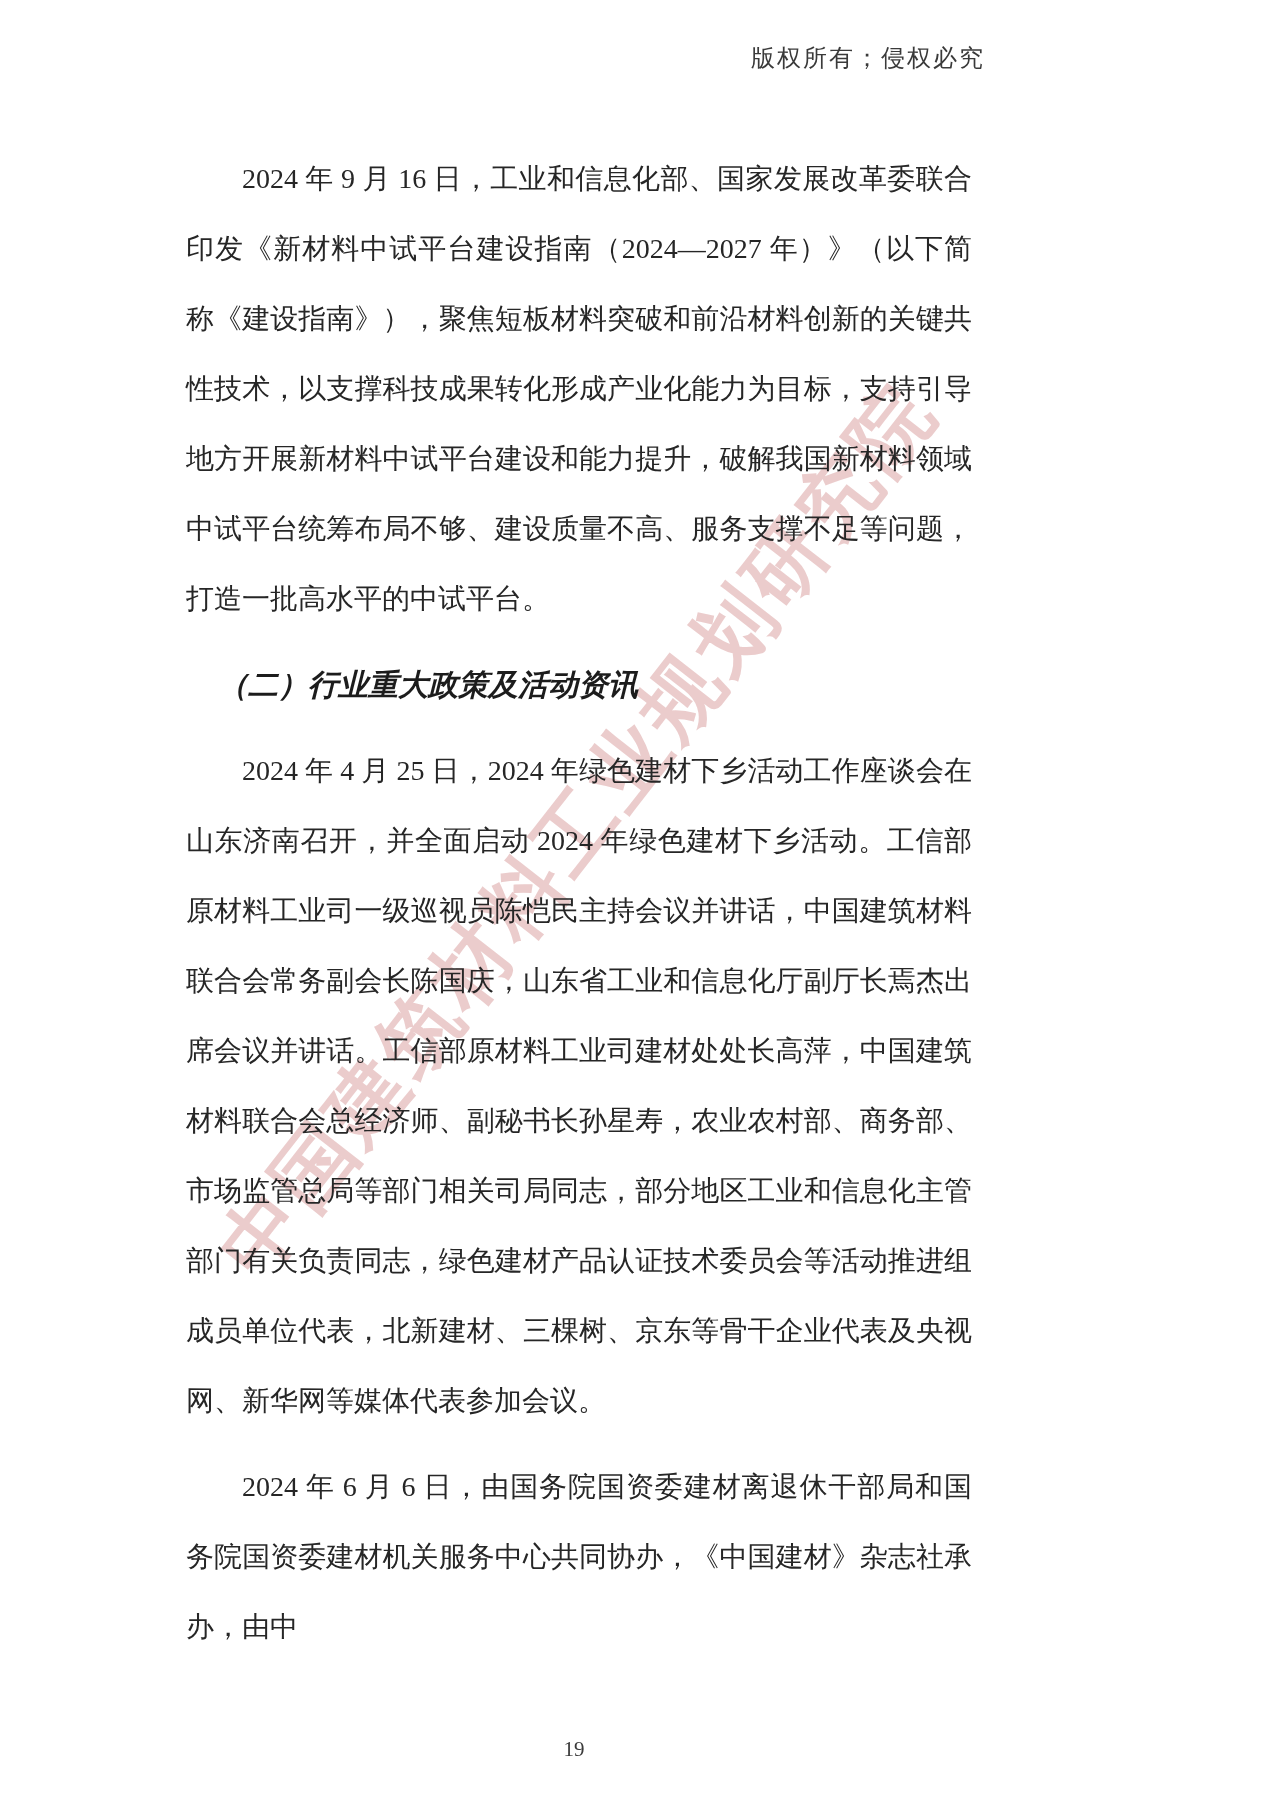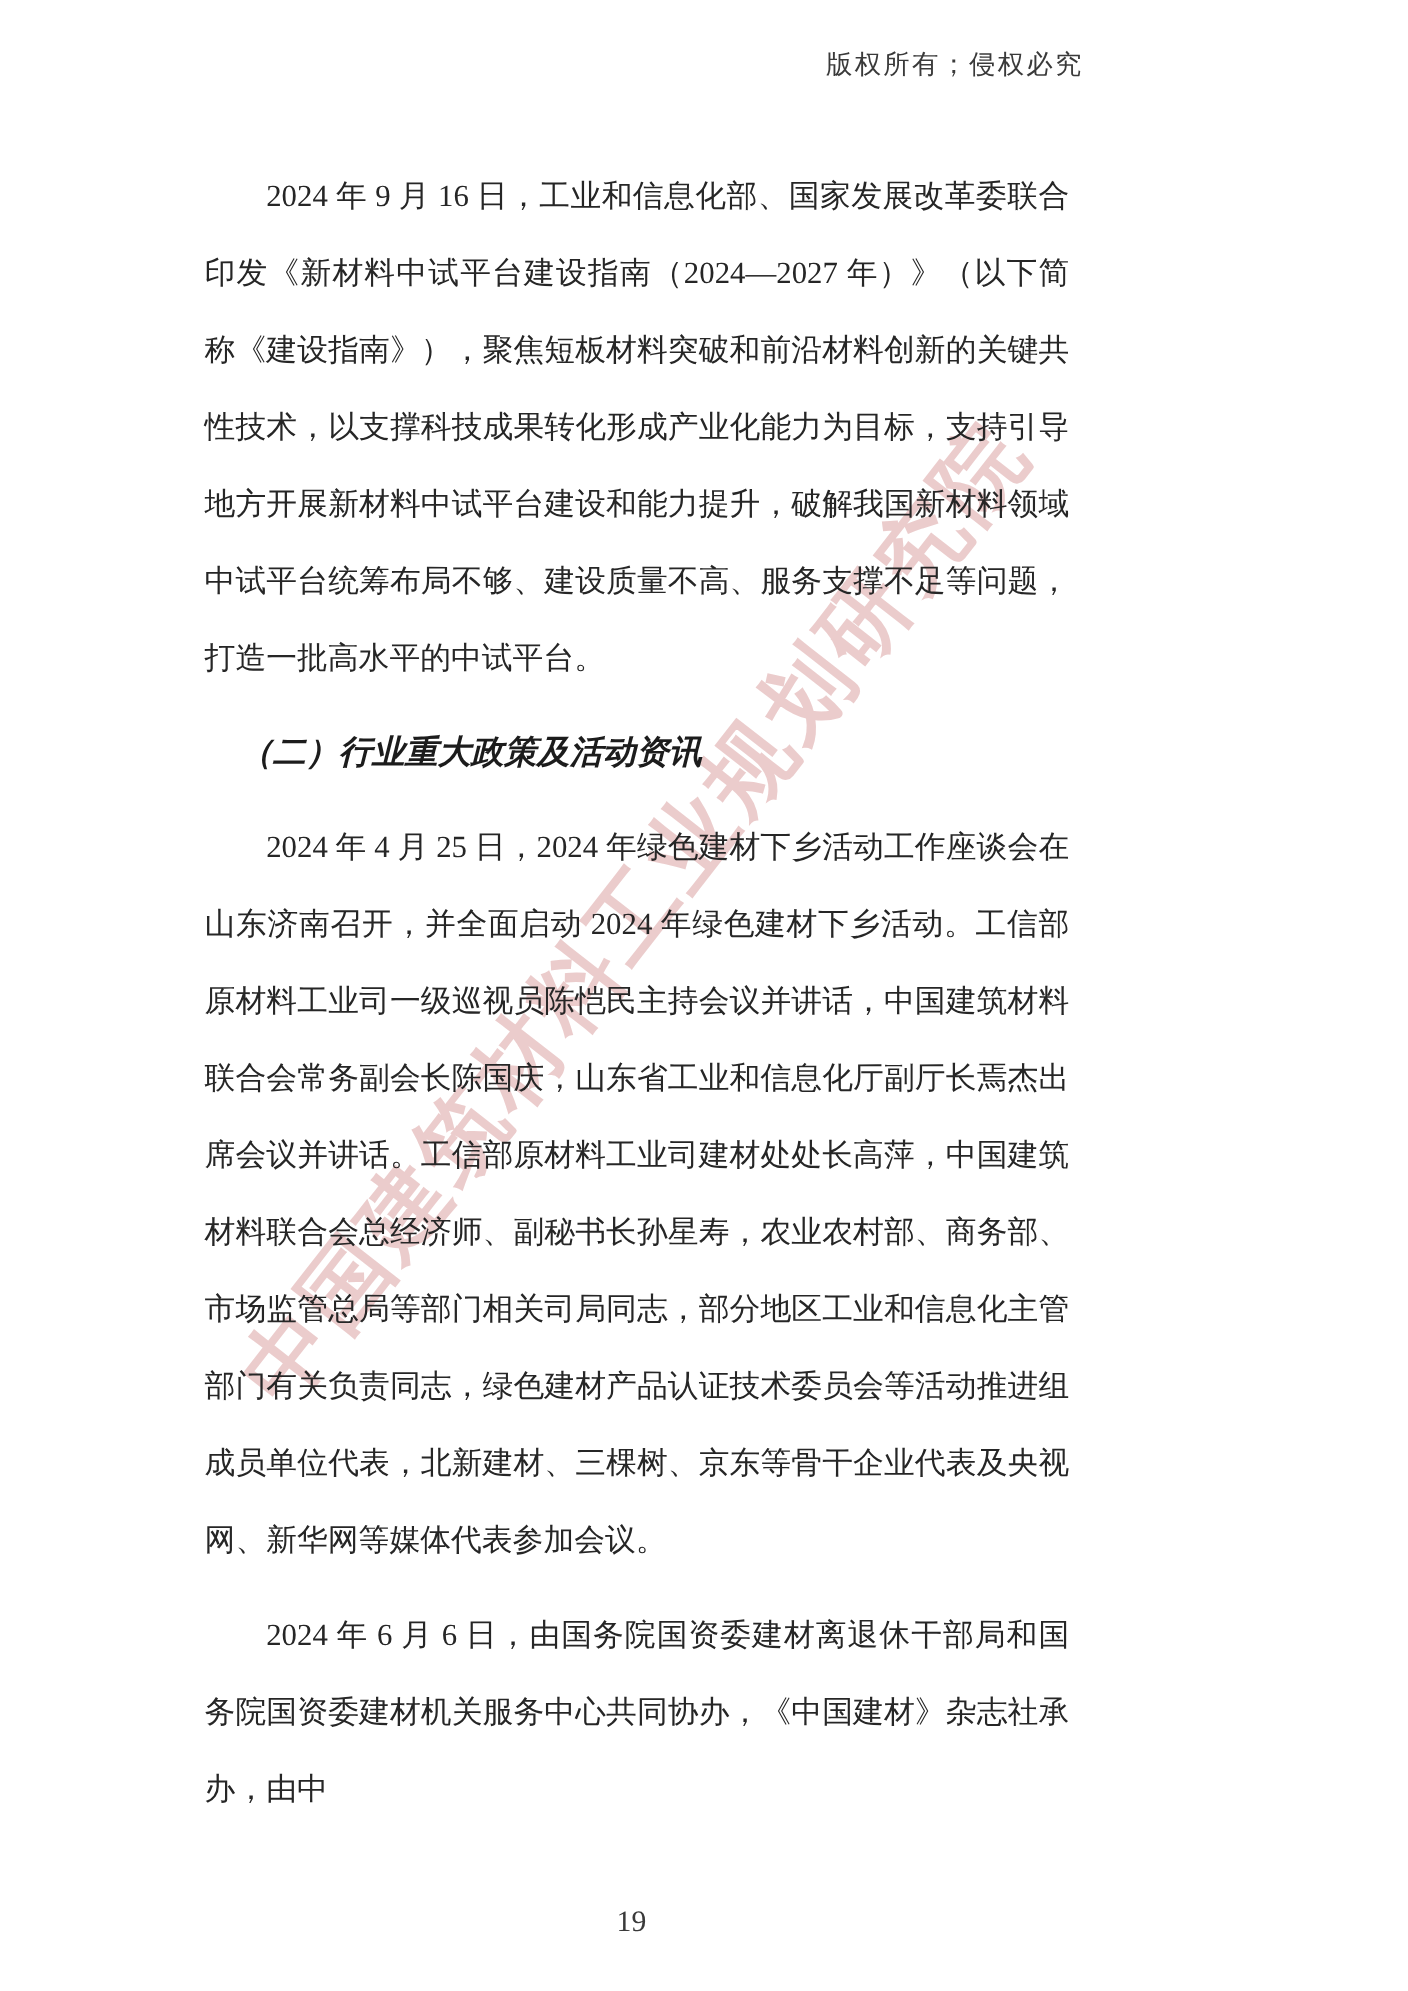--- a/index.html
+++ b/index.html
@@ -65,21 +65,21 @@
     font-family: "Liberation Sans", "DejaVu Sans", sans-serif;
     color: #1c1c1c;
     font-style: italic;
   }
   .page-number {
     position: absolute;
     bottom: 48px;
     left: 0;
     width: 100%;
     text-align: center;
-    font-size: 27px;
+    font-size: 21px;
     color: #3a3a3a;
   }
 </style>
 </head>
 <body>
 
 <div class="page">
 
   <div class="copyright-header">版权所有；侵权必究</div>
 

